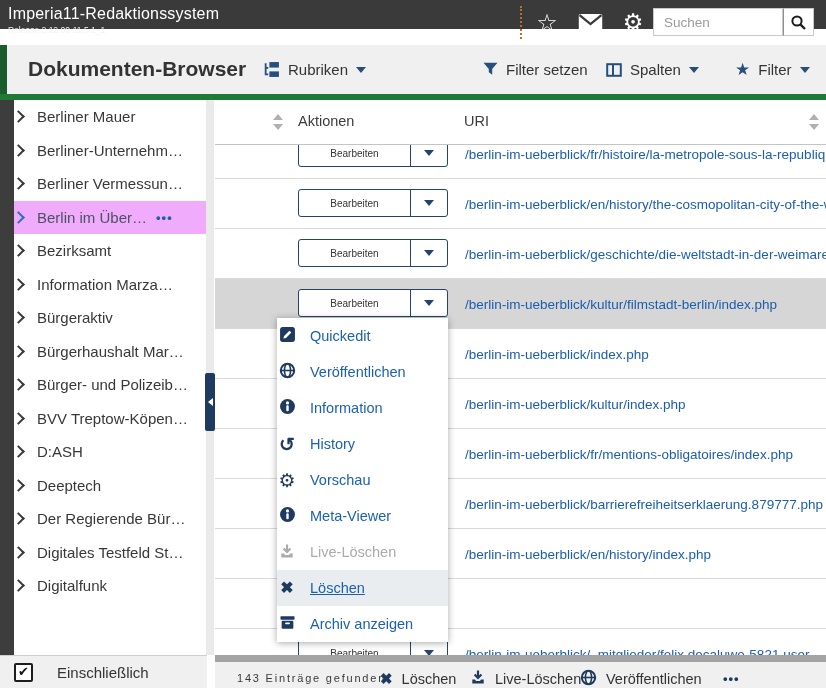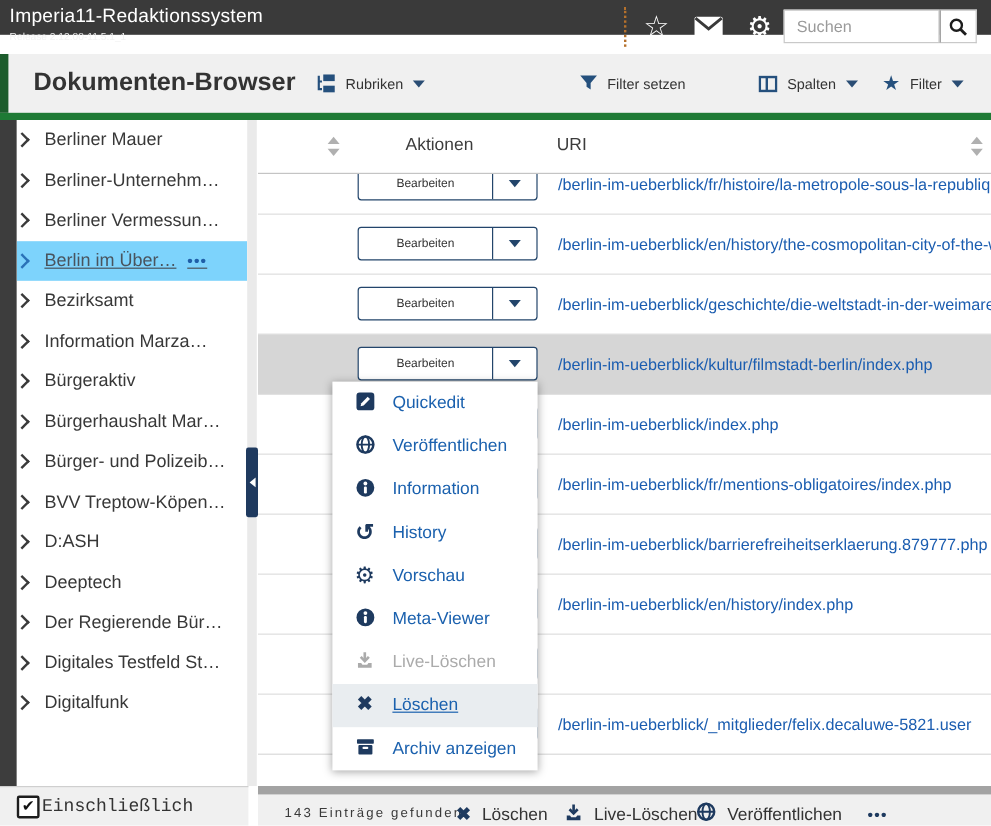--- a/index.html
+++ b/index.html
@@ -22,58 +22,58 @@
      padding:0 10px;font-size:13.5px;color:#333;font-family:"Liberation Sans",sans-serif;outline:none;}
   .searchbox input::placeholder{color:#9a9a9a;}
   .searchbox .sbtn{width:31px;height:28px;background:#fff;border:1px solid #c9c9c9;border-left:1px solid #8f8f8f;
      display:flex;align-items:center;justify-content:center;cursor:pointer;padding:0;}
   
   .toolbar{position:absolute;left:0;top:45px;width:826px;height:49px;background:#f0f0f0;
      border-bottom:6px solid #1e7a35;}
   .toolbar-accent{position:absolute;left:0;top:45px;width:7px;height:49px;background:#1c5c2c;}
   .page-title{position:absolute;left:28px;top:57px;font-size:21px;font-weight:700;color:#333;}
   .tb-group{position:absolute;top:45px;height:49px;display:flex;align-items:center;gap:8px;cursor:pointer;}
-  .tb-label{font-size:12px;color:#333;}
+  .tb-label{font-size:15px;color:#333;}
   .tb-ico{color:#25507d;display:flex;align-items:center;}
   .caret{width:0;height:0;border-left:5px solid transparent;border-right:5px solid transparent;
      border-top:6px solid #2a4d74;display:inline-block;}
   .g-rubriken{left:263px;}
   .g-filter-setzen{left:483px;}
-  .g-spalten{left:632px;}
+  .g-spalten{left:606px;}
   .g-filter{left:735px;}
   .tb-star{font-size:17px;color:#25507d;line-height:1;}
   
   .left-rail{position:absolute;left:0;top:100px;width:14px;height:555px;background:#3d3d3d;}
   .sidebar{position:absolute;left:14px;top:100px;width:192px;height:555px;background:#fff;overflow:hidden;}
   .side-item{height:33.5px;display:flex;align-items:center;cursor:pointer;color:#383838;}
   .side-item .chev{width:7px;height:7px;border-top:2.4px solid #3a3a3a;border-right:2.4px solid #3a3a3a;
      transform:rotate(45deg);margin-right:14px;flex:none;}
   .side-item .lbl{font-size:15px;white-space:nowrap;}
   .side-item .dots{display:none;color:#1f5fa8;font-size:13px;letter-spacing:1px;margin-left:9px;font-weight:700;}
-  .side-item.selected{background:#7dd3fc;color:#49545e;text-decoration:underline;}
+  .side-item.selected{background:#f0abfc;color:#49545e;}
   .side-item.selected .chev{border-color:#2a72b8;}
   .side-item.has-menu .dots{display:inline;}
   .side-scrollbar{position:absolute;left:206px;top:100px;width:8px;height:555px;background:#eaeaea;}
   .collapse-handle{position:absolute;left:205px;top:373px;width:10px;height:58px;background:#1f3a5f;
      border-radius:2px;display:flex;align-items:center;justify-content:center;cursor:pointer;z-index:4;}
   .collapse-handle .tri{width:0;height:0;border-top:4px solid transparent;border-bottom:4px solid transparent;
      border-right:5px solid #fff;}
   
   .side-footer{position:absolute;left:0;top:655px;width:207px;height:33px;background:#f0f0f0;
      border-top:1px solid #cfcfcf;display:flex;align-items:center;z-index:12;}
   .checkbox{width:15px;height:15px;border:2px solid #1d1d1d;border-radius:2px;margin-left:14px;
      display:flex;align-items:center;justify-content:center;cursor:pointer;background:#fff;}
   .checkbox .chk{font-size:13px;color:#111;line-height:1;margin-top:-2px;}
-  .side-footer .cb-label{font-size:15px;color:#333;margin-left:2px;font-family:Liberation Mono, monospace;}
+  .side-footer .cb-label{font-size:15px;color:#333;margin-left:24px;}
   
   .content{position:absolute;left:215px;top:100px;width:611px;height:588px;background:#fff;}
   .thead{position:absolute;left:0;top:0;width:611px;height:44px;background:#fff;z-index:5;
      border-bottom:1px solid #c4c4c4;}
   .th-label{position:absolute;top:13px;font-size:14.5px;color:#3c3c3c;}
-  .th-aktionen{left:83px;margin-left:40px;}
+  .th-aktionen{left:83px;}
   .th-uri{left:249px;}
   .sorticon{position:absolute;top:13px;width:10px;height:18px;cursor:pointer;}
   .sorticon:before{content:"";position:absolute;left:0;top:1px;width:0;height:0;
      border-left:5px solid transparent;border-right:5px solid transparent;border-bottom:6px solid #b0b0b0;}
   .sorticon:after{content:"";position:absolute;left:0;bottom:1px;width:0;height:0;
      border-left:5px solid transparent;border-right:5px solid transparent;border-top:6px solid #b0b0b0;}
   .sort-left{left:58px;}
   .sort-right{left:594px;}
   .rows-clip{position:absolute;left:0;top:44px;width:611px;height:578px;overflow:hidden;}
   .rows{margin-top:-15px;}
@@ -83,21 +83,21 @@
      border:1px solid #23456b;border-radius:3px;display:flex;align-items:stretch;cursor:pointer;
      box-sizing:border-box;padding:0;font-family:"Liberation Sans",sans-serif;}
   .edit-btn .ebl{flex:1;display:flex;align-items:center;justify-content:center;font-size:10px;color:#333;}
   .edit-btn .ebc{width:36px;border-left:1px solid #23456b;display:flex;align-items:center;justify-content:center;}
   .edit-btn .caret{border-top-color:#23456b;}
   .uri-link{position:absolute;left:250px;top:50%;transform:translateY(-50%);font-size:13.5px;
      color:#1b5db0;text-decoration:none;white-space:nowrap;cursor:pointer;}
   
   .ctx-menu{position:absolute;left:62px;top:218px;width:171px;background:#fff;z-index:10;
      box-shadow:0 1px 7px rgba(0,0,0,.35);padding:0;}
-  .menu-item{height:36px;display:flex;align-items:center;padding-left:17px;cursor:pointer;color:#1b61ae;}
+  .menu-item{height:36px;display:flex;align-items:center;cursor:pointer;color:#1b61ae;}
   .menu-item .mic{width:20px;margin-right:13px;display:flex;align-items:center;justify-content:center;color:#1e3a5f;}
   .menu-item .mlbl{font-size:14.5px;}
   .menu-item.disabled{color:#ababab;cursor:default;}
   .menu-item.disabled .mic{color:#ababab;}
   .menu-item.active{background:#e9edf0;}
   .menu-item.active .mlbl{text-decoration:underline;}
   
   .tfoot{position:absolute;left:0;top:555px;width:611px;height:33px;background:#f0f0f0;
      border-top:7px solid #a3a3a3;z-index:12;}
   .count-text{position:absolute;left:22px;top:10px;font-size:11px;letter-spacing:1.8px;color:#3a3a3a;}
@@ -346,20 +346,29 @@
         <div class="trow">
           <button class="edit-btn">
             <span class="ebl">Bearbeiten</span>
             <span class="ebc">
               <span class="caret"></span>
             </span>
           </button>
           <a class="uri-link">/berlin-im-ueberblick/index.php</a>
         </div>
 
+        <div class="trow">
+          <button class="edit-btn">
+            <span class="ebl">Bearbeiten</span>
+            <span class="ebc">
+              <span class="caret"></span>
+            </span>
+          </button>
+          <a class="uri-link">/berlin-im-ueberblick/kultur/index.php</a>
+        </div>
 
         <div class="trow">
           <button class="edit-btn">
             <span class="ebl">Bearbeiten</span>
             <span class="ebc">
               <span class="caret"></span>
             </span>
           </button>
           <a class="uri-link">/berlin-im-ueberblick/fr/mentions-obligatoires/index.php</a>
         </div>

